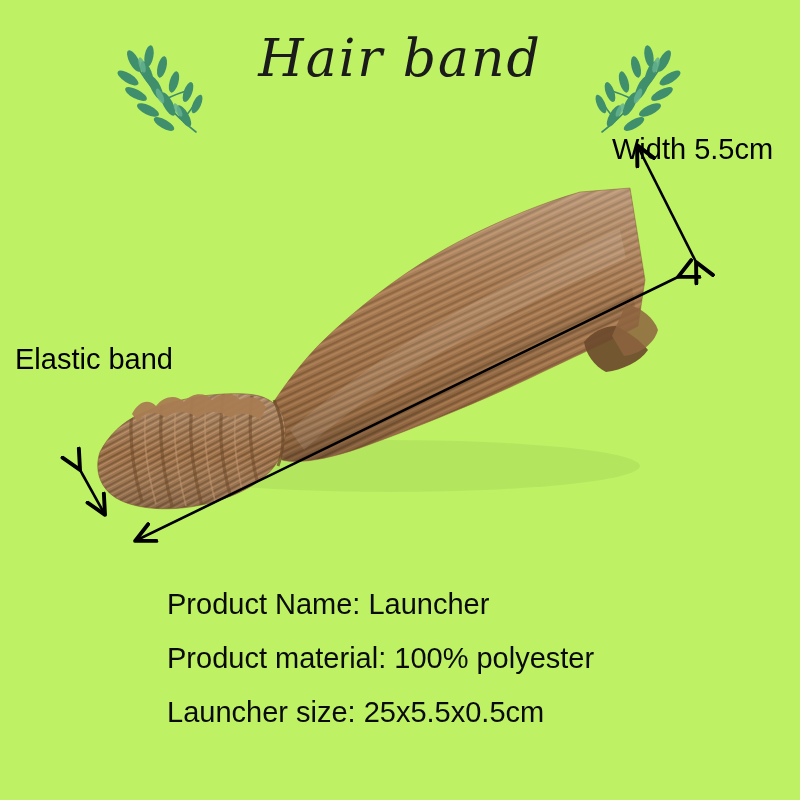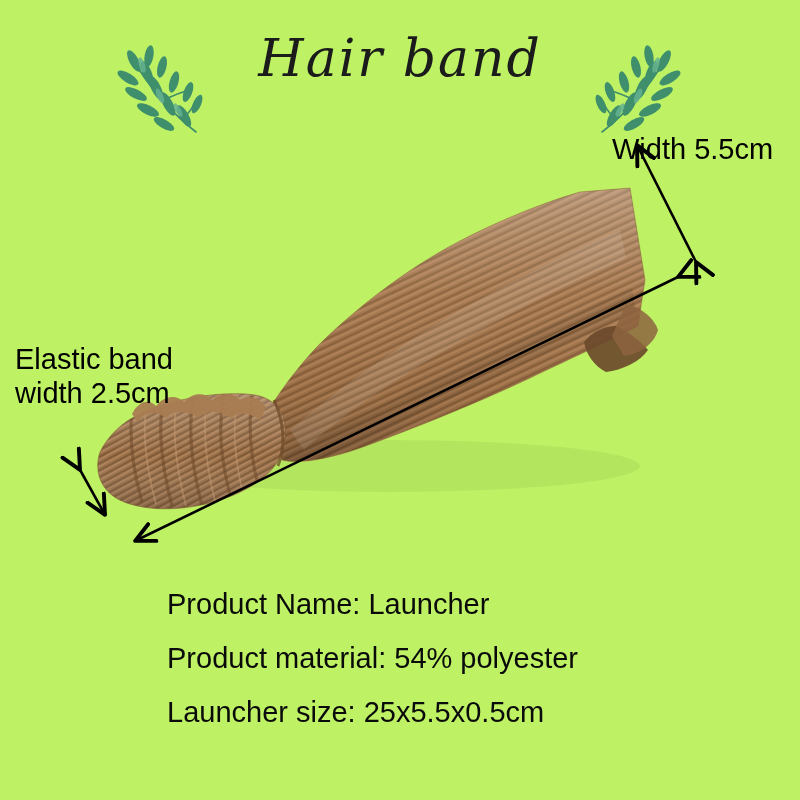--- a/index.html
+++ b/index.html
@@ -286,23 +286,22 @@
 
     <line x1="680" y1="276" x2="137" y2="540" stroke="#000" stroke-width="2.6" marker-end="url(#ah)" marker-start="url(#ah2)"></line>
 
     <line x1="79" y1="468" x2="104" y2="513" stroke="#000" stroke-width="2.6" marker-end="url(#ah)" marker-start="url(#ah2)"></line>
   </svg>
 
   <div class="dim-label dim-width">Width 5.5cm</div>
 
   <div class="dim-label dim-elastic">
     <div>Elastic band</div>
-    <div>width 2.5cm</div>
   </div>
 
 
   <div class="specs">
     <div class="spec-row">Product Name: Launcher</div>
-    <div class="spec-row">Product material: 54% polyester</div>
+    <div class="spec-row">Product material: 100% polyester</div>
     <div class="spec-row">Launcher size: 25x5.5x0.5cm</div>
   </div>
 
 </div>
 
 </body></html>

